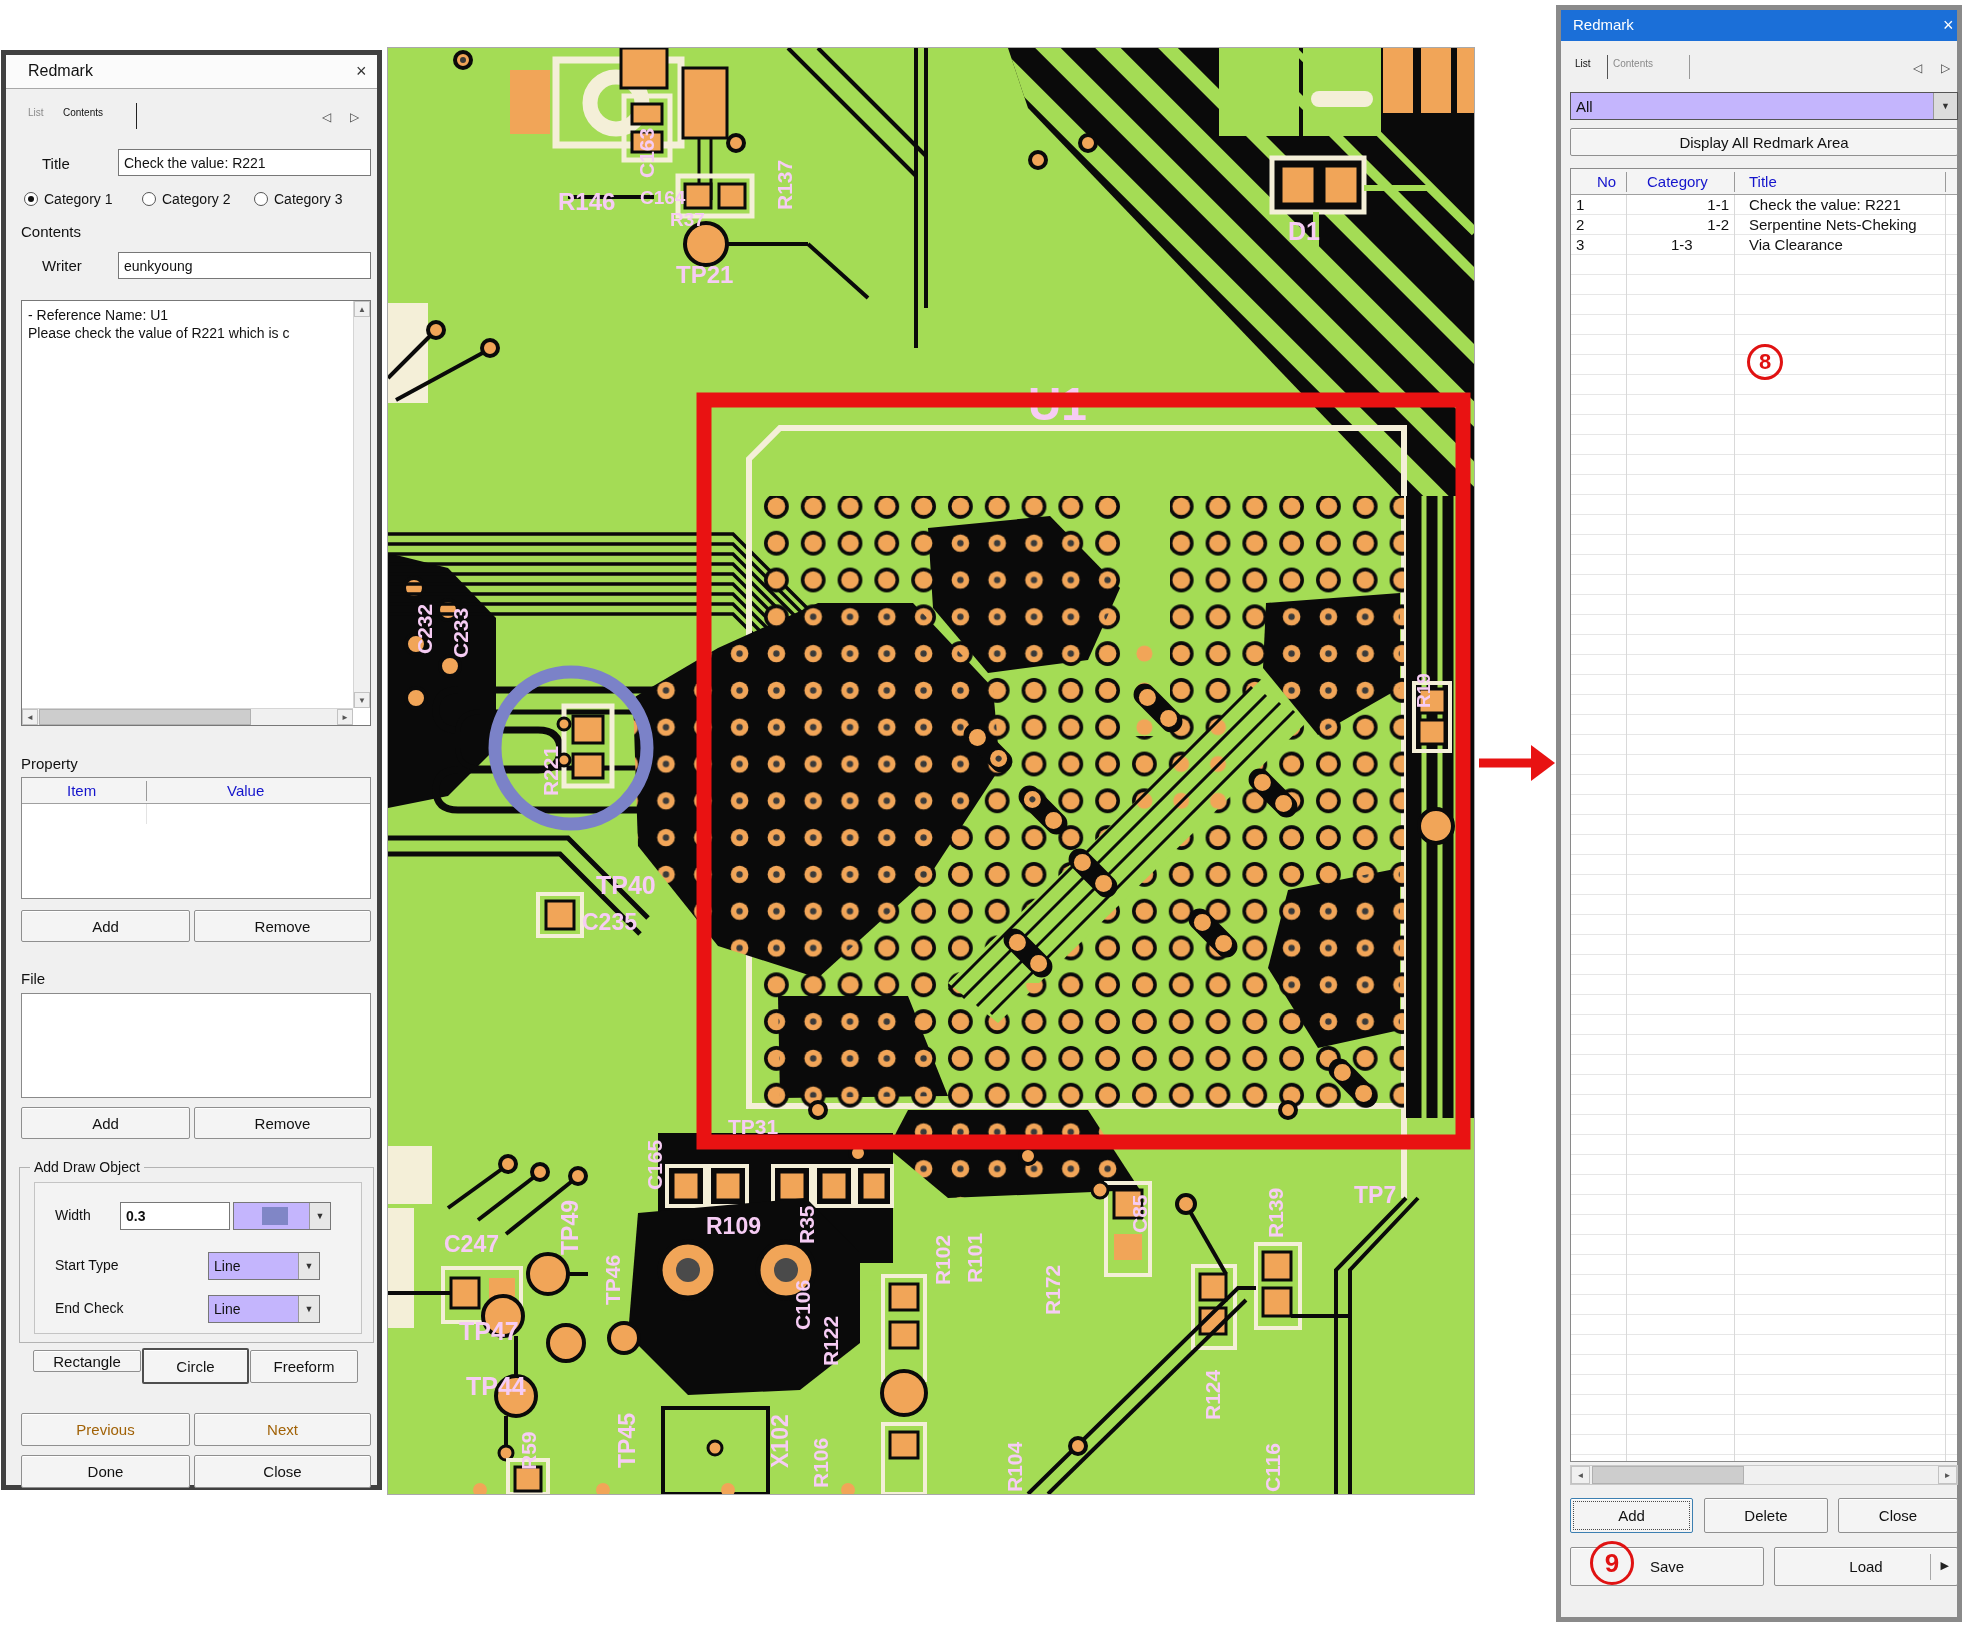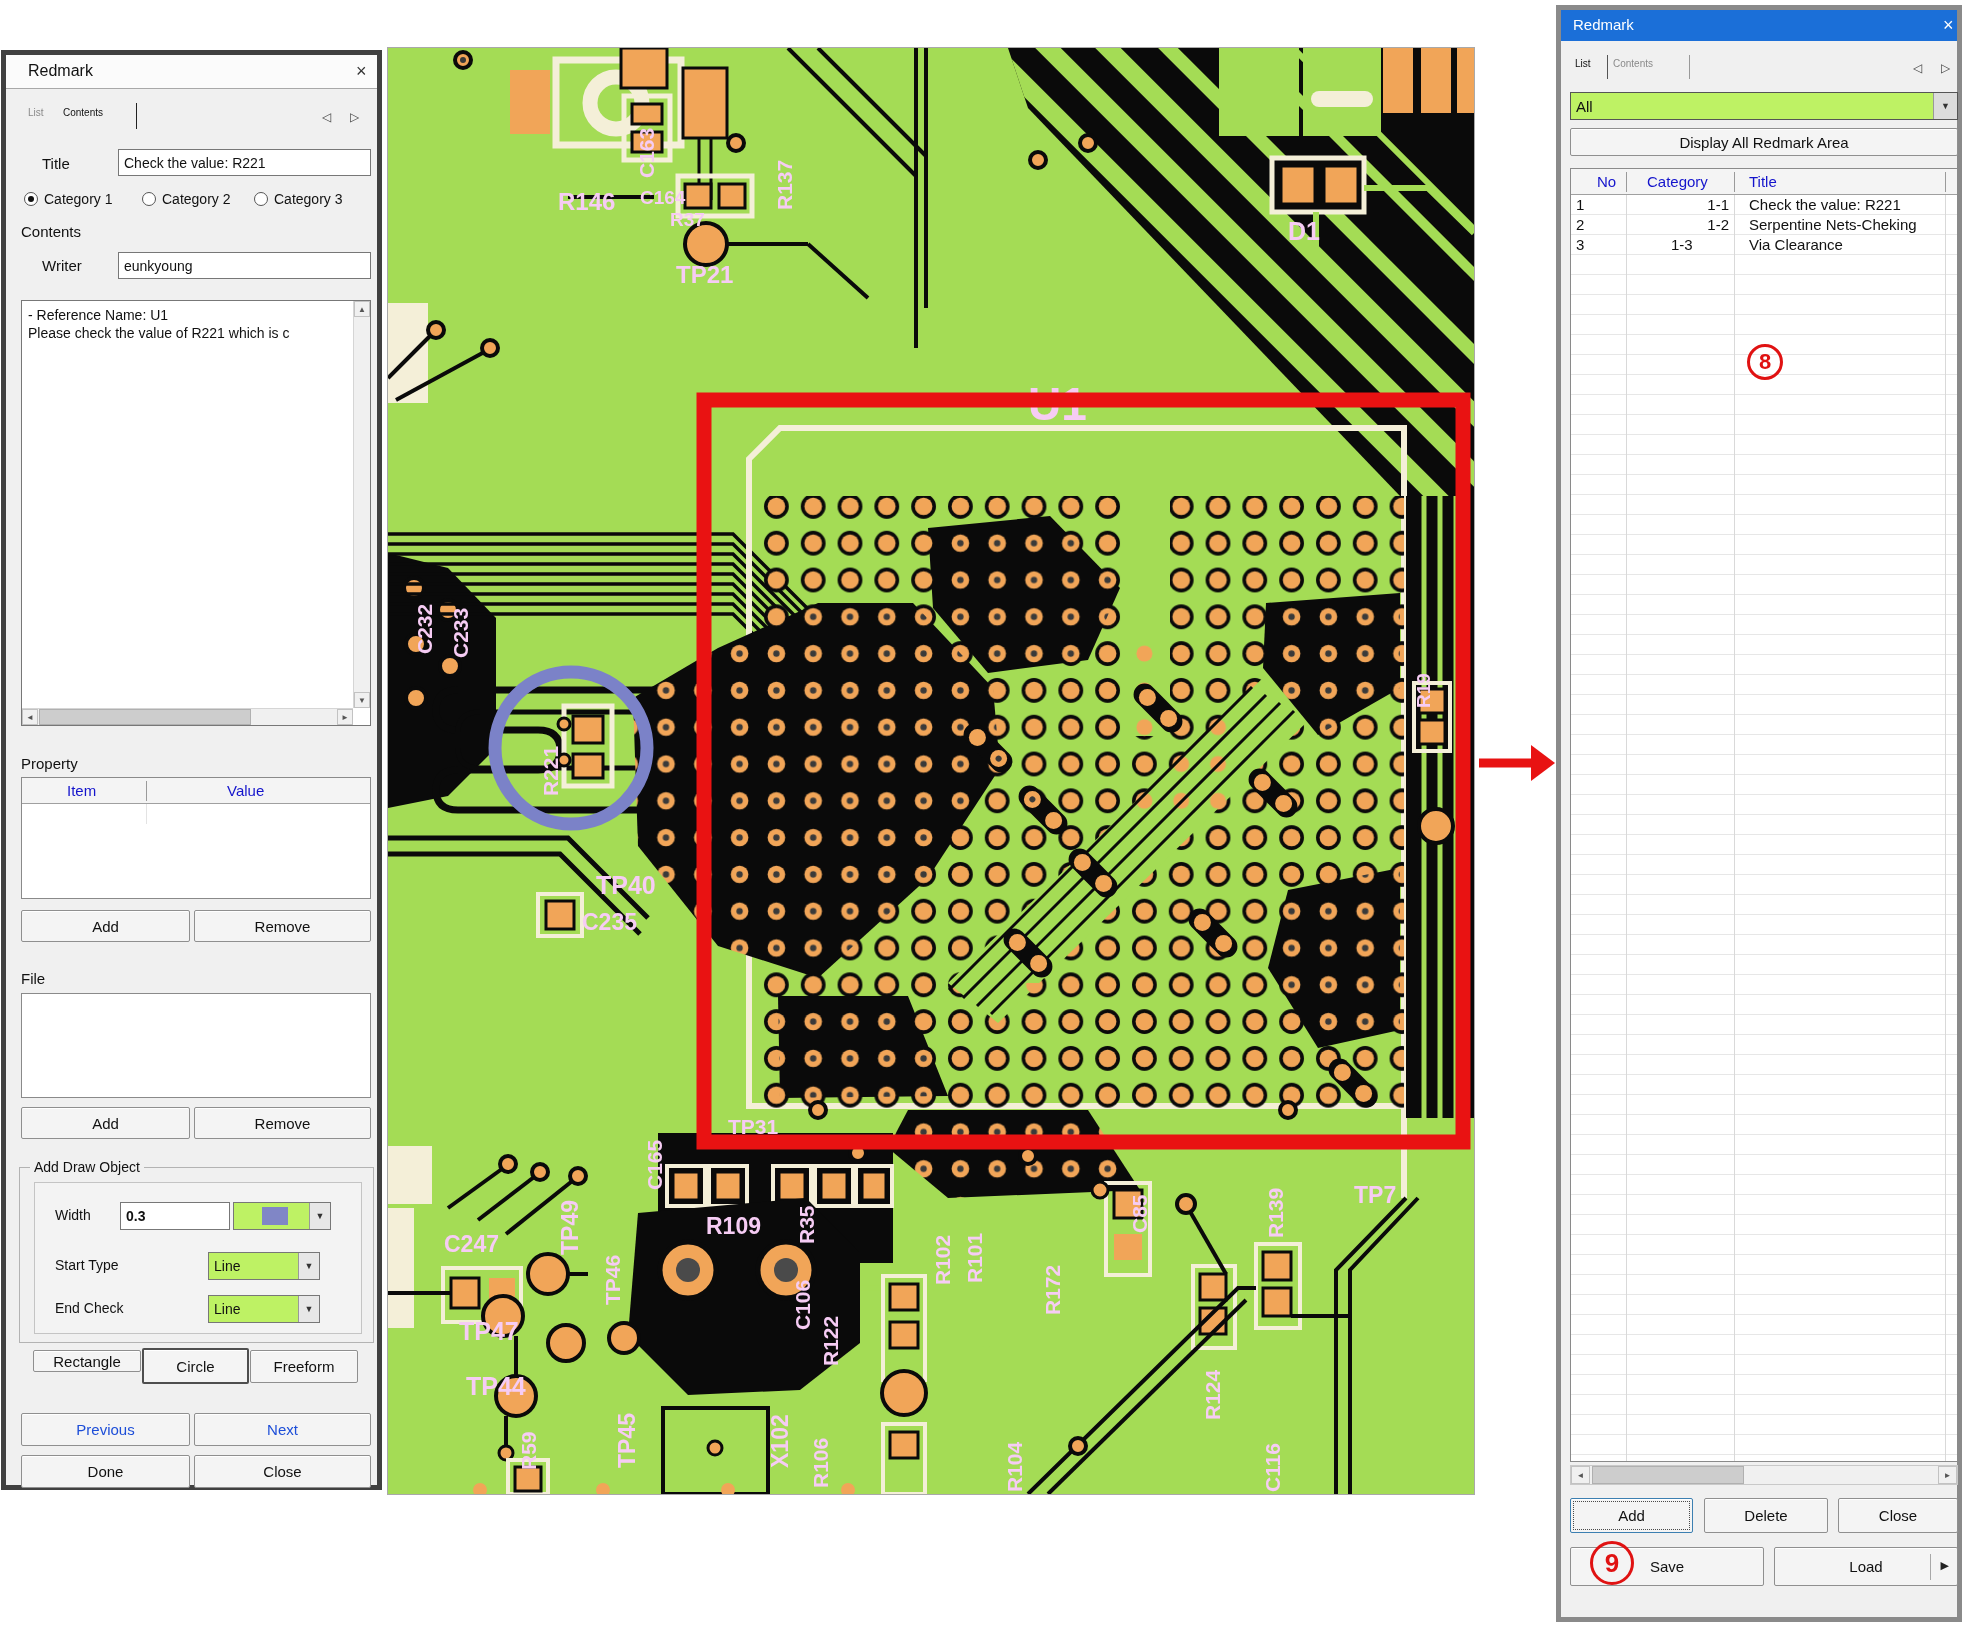--- a/index.html
+++ b/index.html
@@ -6,27 +6,27 @@
   html,body { background:#ffffff; font-family:"Liberation Sans", sans-serif; }
   #stage { position:relative; width:1967px; height:1628px; background:#fff; overflow:hidden; }
 
   
   .panel { position:absolute; background:#f0f0f0; border:5px solid #404040; }
   .abs { position:absolute; }
   .lbl { position:absolute; font-size:15px; color:#111; white-space:nowrap; }
   .btn { position:absolute; background:#f4f4f4; border:1px solid #8f8f8f; border-radius:2px;
          display:flex; align-items:center; justify-content:center; font-size:15px; color:#111;
          box-shadow: inset 0 1px 0 #fff; }
-  .btn.disabled { color:#1d4ed8;text-align:center; }
+  .btn.disabled { color:#a16207;text-align:center; }
   .btn.active { border:2px solid #4e4e4e; }
   .btn.focusdefault { border:1px solid #3c7fb1; }
   .btn.focusdefault::after { content:""; position:absolute; inset:2px; border:1px dotted #4a4a4a; }
   .input { position:absolute; background:#fff; border:1px solid #777; font-size:14px; color:#111;
            display:flex; align-items:center; padding:0 5px; white-space:nowrap; overflow:hidden; }
-  .combo { position:absolute; background:#bef264; border:1px solid #777; font-size:14px; color:#111; }
+  .combo { position:absolute; background:#c4b5fd; border:1px solid #777; font-size:14px; color:#111; }
   .combo .val { position:absolute; left:5px; top:0; bottom:0; display:flex; align-items:center; }
   .combo .drop { position:absolute; right:0; top:0; bottom:0; width:21px; background:#e7e7e7;
                  border-left:1px solid #999; display:flex; align-items:center; justify-content:center;
                  font-size:9px; color:#333; }
   .titlebar-l { position:absolute; left:0; top:0; right:0; height:34px; background:#fbfbfb;
                 border-bottom:1px solid #a8a8a8; }
   .titlebar-l .t { position:absolute; left:22px; top:7px; font-size:16px; color:#111; }
   .closex { position:absolute; font-size:18px; color:#333; cursor:default; line-height:1; }
   .tabtxt { position:absolute; font-size:10px; }
   .caret { position:absolute; width:1px; background:#222; }

